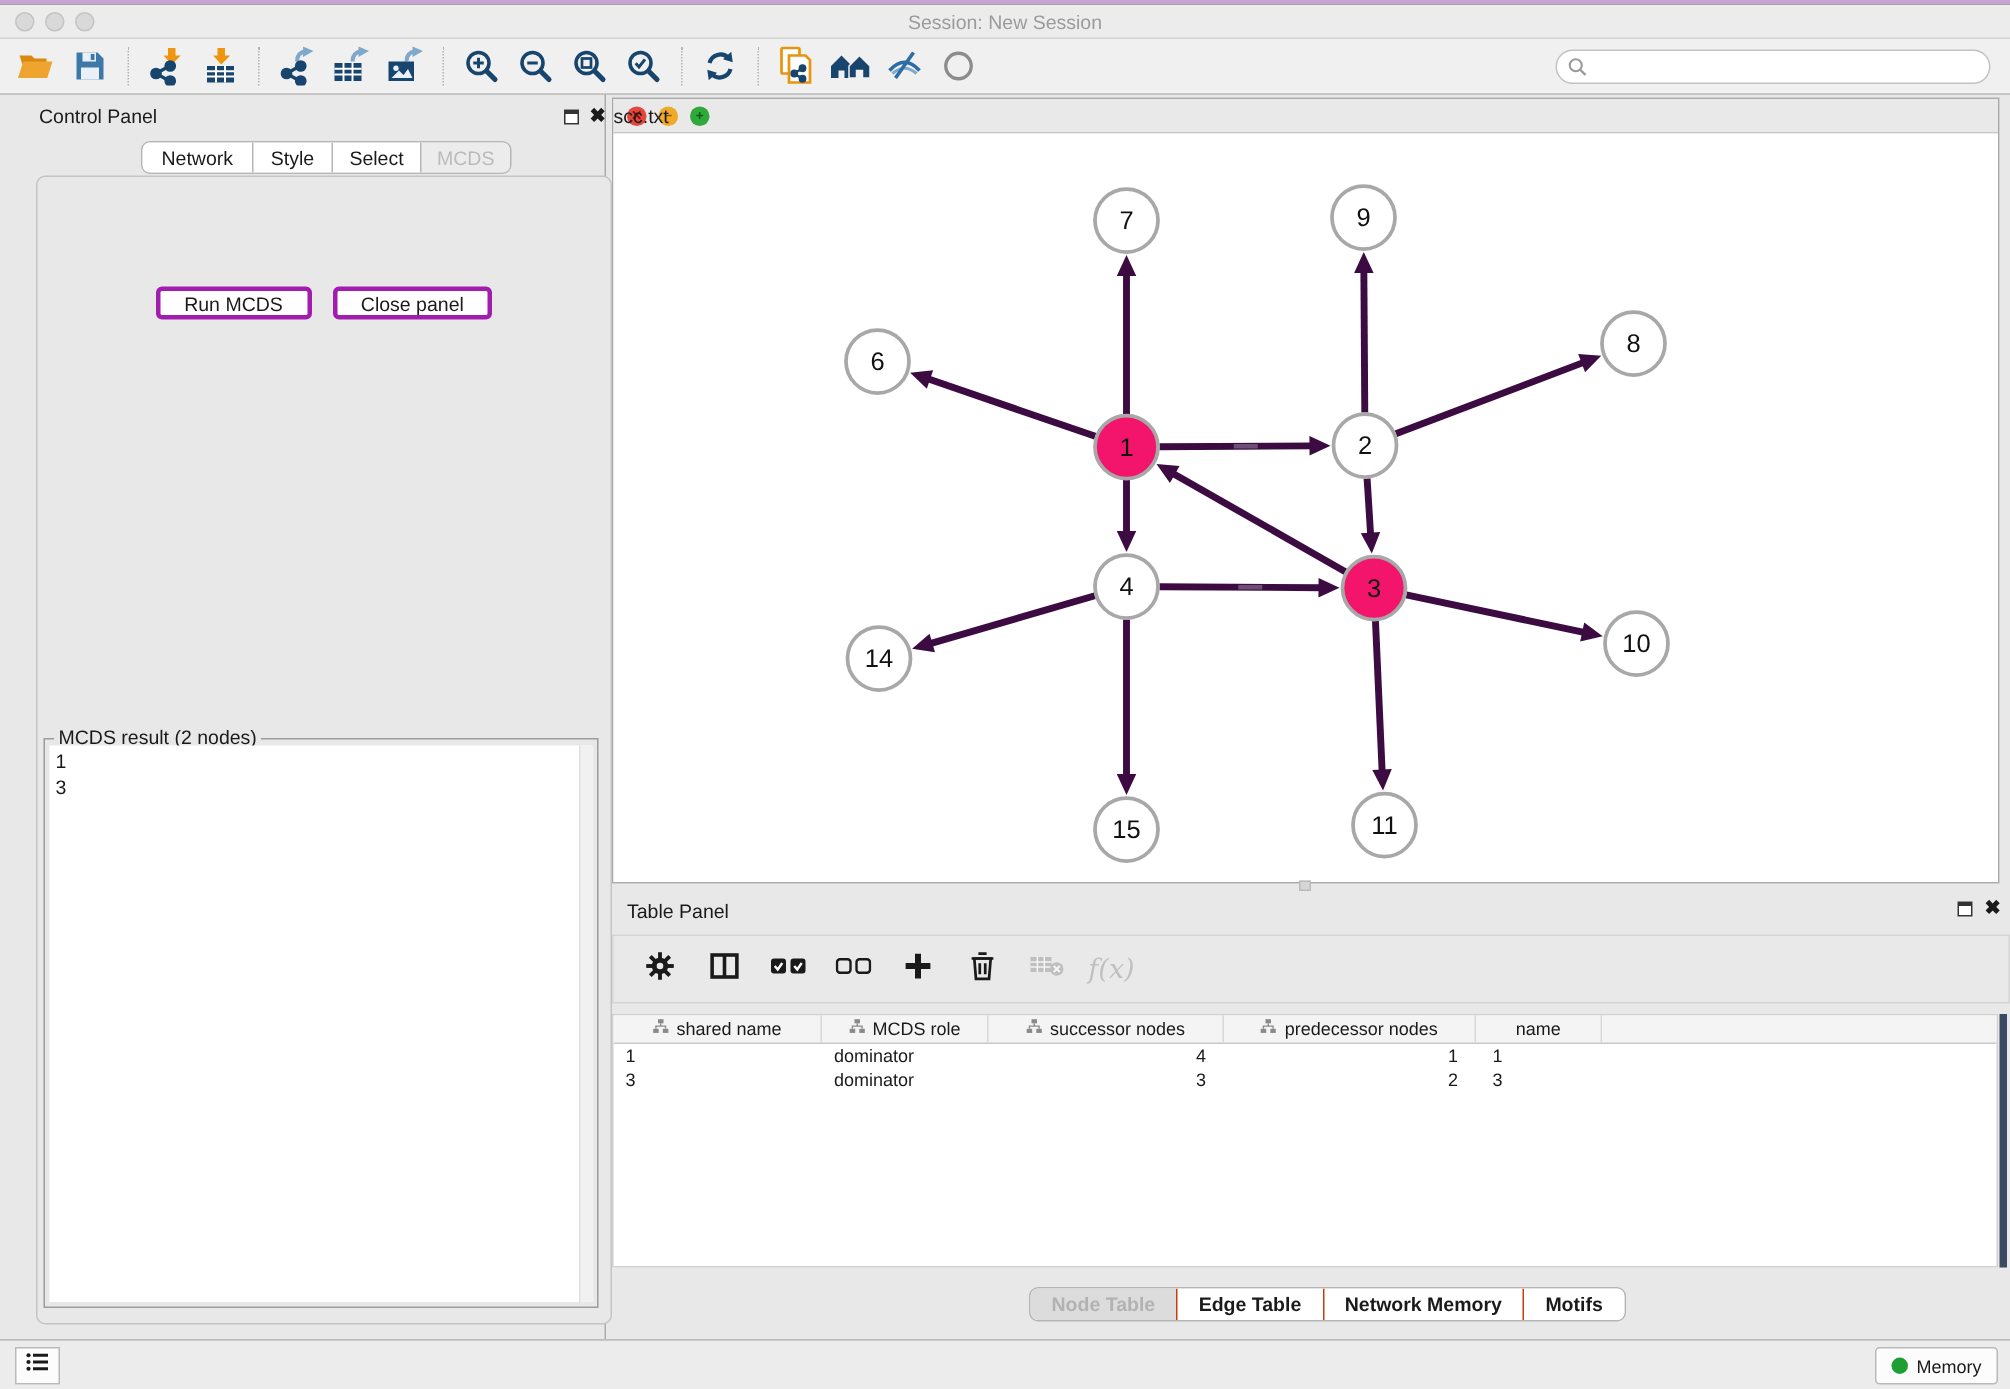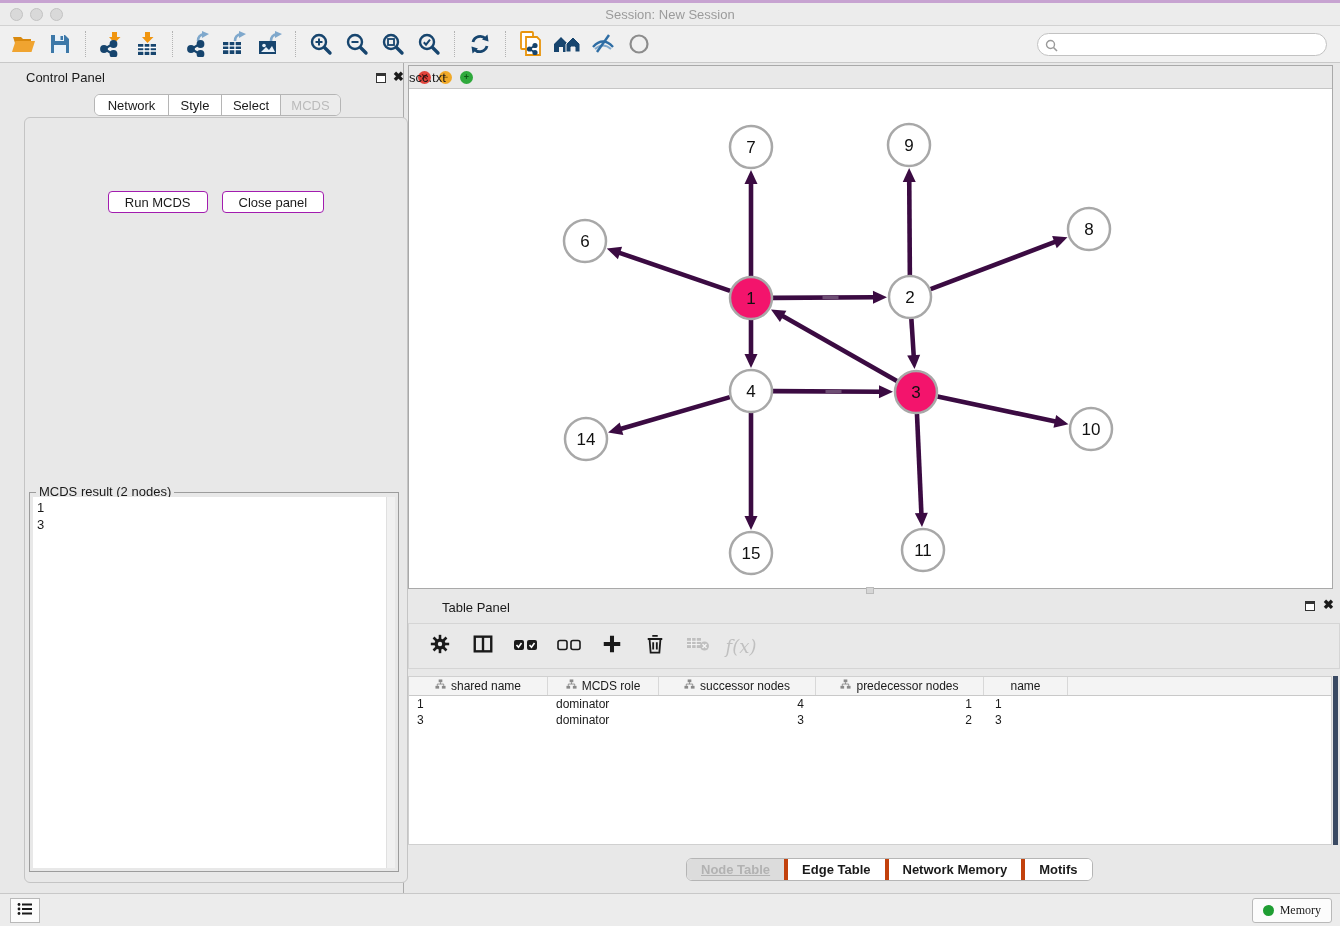--- a/index.html
+++ b/index.html
@@ -36,62 +36,62 @@
   .cp-tab { height:100%; display:flex; align-items:center; justify-content:center; font-size:13px; color:#1A1A1A; background:#fff; border-left:1px solid #B5B5B5; }
   .cp-tab:first-child { border-left:none; }
   .cp-tab.active { background:#ECECEC; color:#BBBBBB; }
   .cp-body { position:absolute; left:8px; right:8px; top:54px; bottom:2px; border:1px solid #C4C4C4; border-radius:6px; background:#E8E8E8; }
   .opt-label { position:absolute; left:0; top:18px; width:100%; text-align:center; font-size:13px; color:#1A1A1A; }
   .criterion-select { position:absolute; left:36px; right:36px; top:40px; height:23px; background:#fff; border:1px solid #ABABAB; border-radius:4px; font-size:13px; color:#1A1A1A; display:flex; align-items:center; padding-left:9px; }
   .sel-arrows { position:absolute; right:6px; top:3px; width:11px; height:16px; }
   .sel-arrows .up { position:absolute; left:1px; top:1px; width:0; height:0; border-left:4.5px solid transparent; border-right:4.5px solid transparent; border-bottom:5px solid #333; }
   .sel-arrows .dn { position:absolute; left:1px; bottom:1px; width:0; height:0; border-left:4.5px solid transparent; border-right:4.5px solid transparent; border-top:5px solid #333; }
   .cp-buttons { position:absolute; left:0; top:73px; width:100%; display:flex; justify-content:center; gap:14px; }
-  .cp-btn { height:22px; padding:0 16px; background:#FFFFFF; border:1px solid #a21caf; border-radius:4px; font-size:13px; color:#1A1A1A; display:flex; align-items:center; }
+  .cp-btn { height:22px; padding:0 16px; background:#FFFFFF; border:3px solid #a21caf; border-radius:4px; font-size:13px; color:#1A1A1A; display:flex; align-items:center; }
   .result-fieldset { position:absolute; left:4px; right:8px; top:374px; bottom:10px; border:1px solid #9C9C9C; background:#E8E8E8; }
   .result-legend { position:absolute; left:6px; top:-9px; background:#E8E8E8; padding:0 3px; font-size:13px; color:#1A1A1A; }
   .result-area { position:absolute; left:3px; right:3px; top:4px; bottom:3px; background:#FFFFFF; font-size:13px; color:#1A1A1A; line-height:17px; padding:2px 4px; }
   .result-scroll { position:absolute; right:0; top:0; bottom:0; width:9px; background:#F1F1F1; border-left:1px solid #E0E0E0; }
 
   
   .net-window { position:absolute; left:408px; top:2px; width:925px; height:524px; border:1px solid #A9A9A9; background:#fff; }
   .net-titlebar { position:absolute; left:0; top:0; width:100%; height:23px; background:#E9E9E9; border-bottom:1px solid #C6C6C6; }
   .net-title { position:absolute; top:4px; left:0; width:100%; text-align:left; font-size:13px; color:#1A1A1A; }
   .traffic { position:absolute; top:5px; width:13px; height:13px; border-radius:50%; font-size:9px; font-weight:bold; text-align:center; line-height:13px; }
   .traffic.red { background:#E2463D; color:#7A130E; }
   .traffic.yellow { background:#F0A928; color:#8A5E06; }
   .traffic.green { background:#2FA93C; color:#0E5A16; }
   .net-canvas { position:absolute; left:0; top:23px; width:923px; height:499px; background:#fff; }
   .h-grip { position:absolute; left:457px; top:521px; width:8px; height:7px; background:#D6D6D6; border:1px solid #BBB; }
 
   
   .table-panel { position:absolute; left:408px; top:532px; width:932px; height:294px; }
   .tp-header { position:absolute; left:0; top:0; width:100%; height:24px; }
-  .tp-title { position:absolute; left:10px; top:5px; font-size:13px; color:#1A1A1A;margin-left:24px; }
+  .tp-title { position:absolute; left:10px; top:5px; font-size:13px; color:#1A1A1A; }
   .tp-toolbar { position:absolute; left:0; top:28px; width:100%; height:46px; background:#E9E9E9; border:1px solid #D5D5D5; display:flex; align-items:center; padding-left:18px; gap:17px; }
   .tp-ibtn { width:26px; height:26px; display:flex; align-items:center; justify-content:center; }
   .tp-ibtn.disabled { opacity:.55; }
   .fx-label { font-family:"DejaVu Serif", serif; font-style:italic; font-size:18px; color:#9F9F9F; }
   .tbl-wrap { position:absolute; left:0; top:81px; width:924px; bottom:44px; background:#FFFFFF; border:1px solid #D0D0D0; }
   .tbl-scroll { position:absolute; right:2px; top:81px; bottom:44px; width:5px; background:#3A4A63; }
   .tbl-header { display:flex; height:19px; background:#F4F4F4; border-bottom:1px solid #C9C9C9; }
   .th { display:flex; align-items:center; justify-content:center; gap:5px; font-size:12px; color:#1A1A1A; border-right:1px solid #D8D8D8; height:100%; }
   .tbl-row { display:flex; height:16px; font-size:12px; color:#1A1A1A; }
   .td { height:100%; display:flex; align-items:center; }
   .td.l { justify-content:flex-start; padding-left:8px; }
   .td.r { justify-content:flex-end; padding-right:12px; }
   .tp-tabs { position:absolute; left:278px; bottom:8px; height:23px; display:flex; border:1px solid #B5B5B5; border-radius:6px; overflow:hidden; background:#fff; }
-  .tp-tab { height:100%; display:flex; align-items:center; justify-content:center; font-size:13px; font-weight:bold; color:#1A1A1A; background:#fff; border-left:4px solid #c2410c; padding:0 14px; }
-  .tp-tab:first-child { border-left:none;text-decoration:underline; }
+  .tp-tab { height:100%; display:flex; align-items:center; justify-content:center; font-size:13px; font-weight:bold; color:#1A1A1A; background:#fff; border-left:1px solid #c2410c; padding:0 14px; }
+  .tp-tab:first-child { border-left:none; }
   .tp-tab.active { background:#DCDCDC; color:#B2B2B2; }
 
   
   .statusbar { position:absolute; left:0; top:893px; width:100%; height:33px; background:#ECECEC; border-top:1px solid #C8C8C8; }
   .status-list-btn { position:absolute; left:10px; top:4px; width:30px; height:25px; background:#FCFCFC; border:1px solid #B9B9B9; display:flex; align-items:center; justify-content:center; }
-  .memory-btn { position:absolute; right:8px; top:4px; height:25px; padding:0 10px; background:#FCFCFC; border:1px solid #B9B9B9; border-radius:3px; display:flex; align-items:center; gap:6px; font-size:12px; color:#1A1A1A;font-family:Liberation Serif, serif; }
+  .memory-btn { position:absolute; right:8px; top:4px; height:25px; padding:0 10px; background:#FCFCFC; border:1px solid #B9B9B9; border-radius:3px; display:flex; align-items:center; gap:6px; font-size:12px; color:#1A1A1A; }
   .mem-dot { width:11px; height:11px; border-radius:50%; background:#1F9E33; }
 </style>
 </head>
 <body>
 
 <div class="app">
 
   <div class="top-strip"></div>
   <div class="titlebar">
     <div class="tl-circle" style="left:10px"></div>

